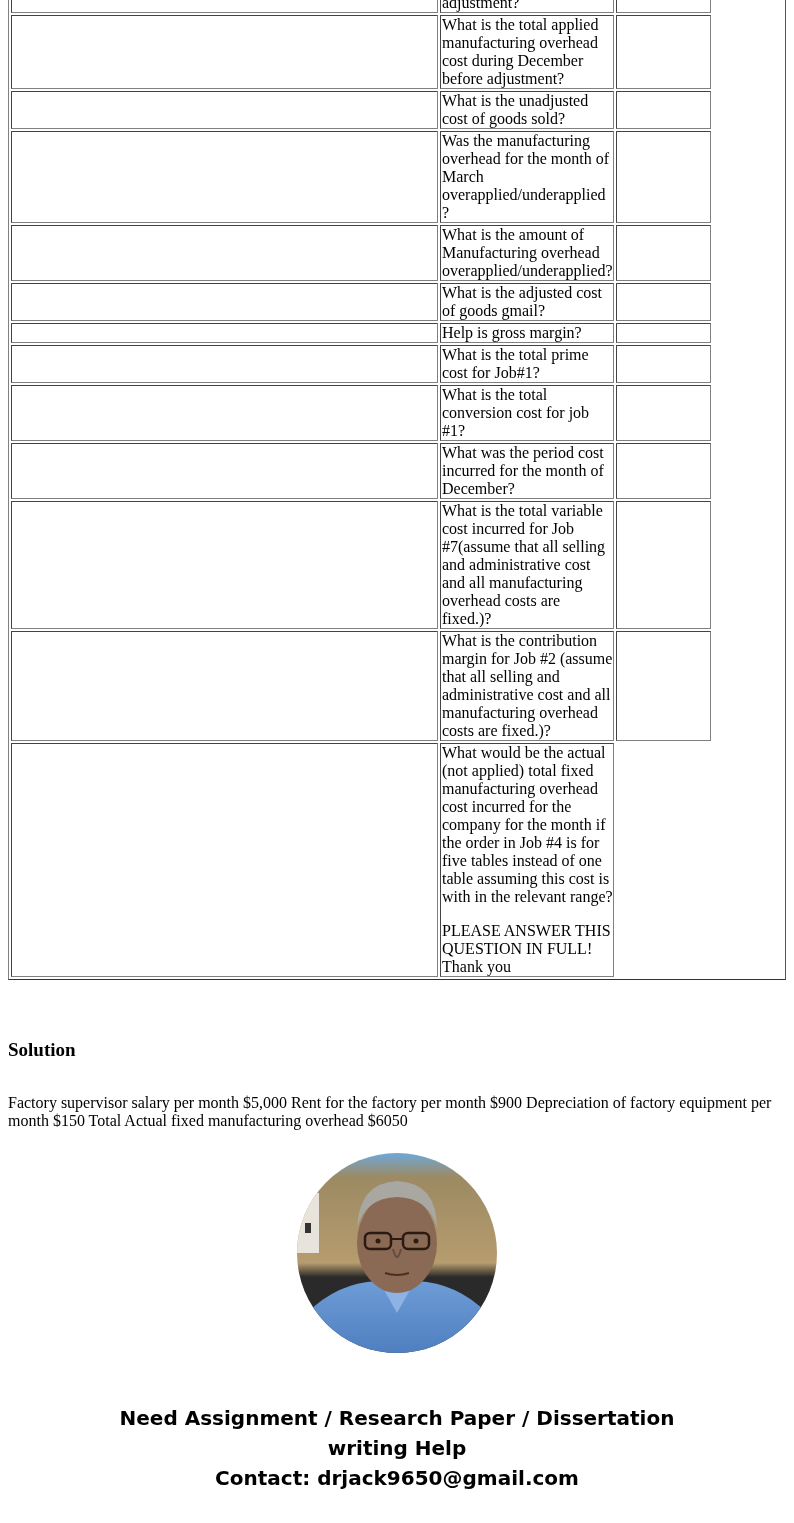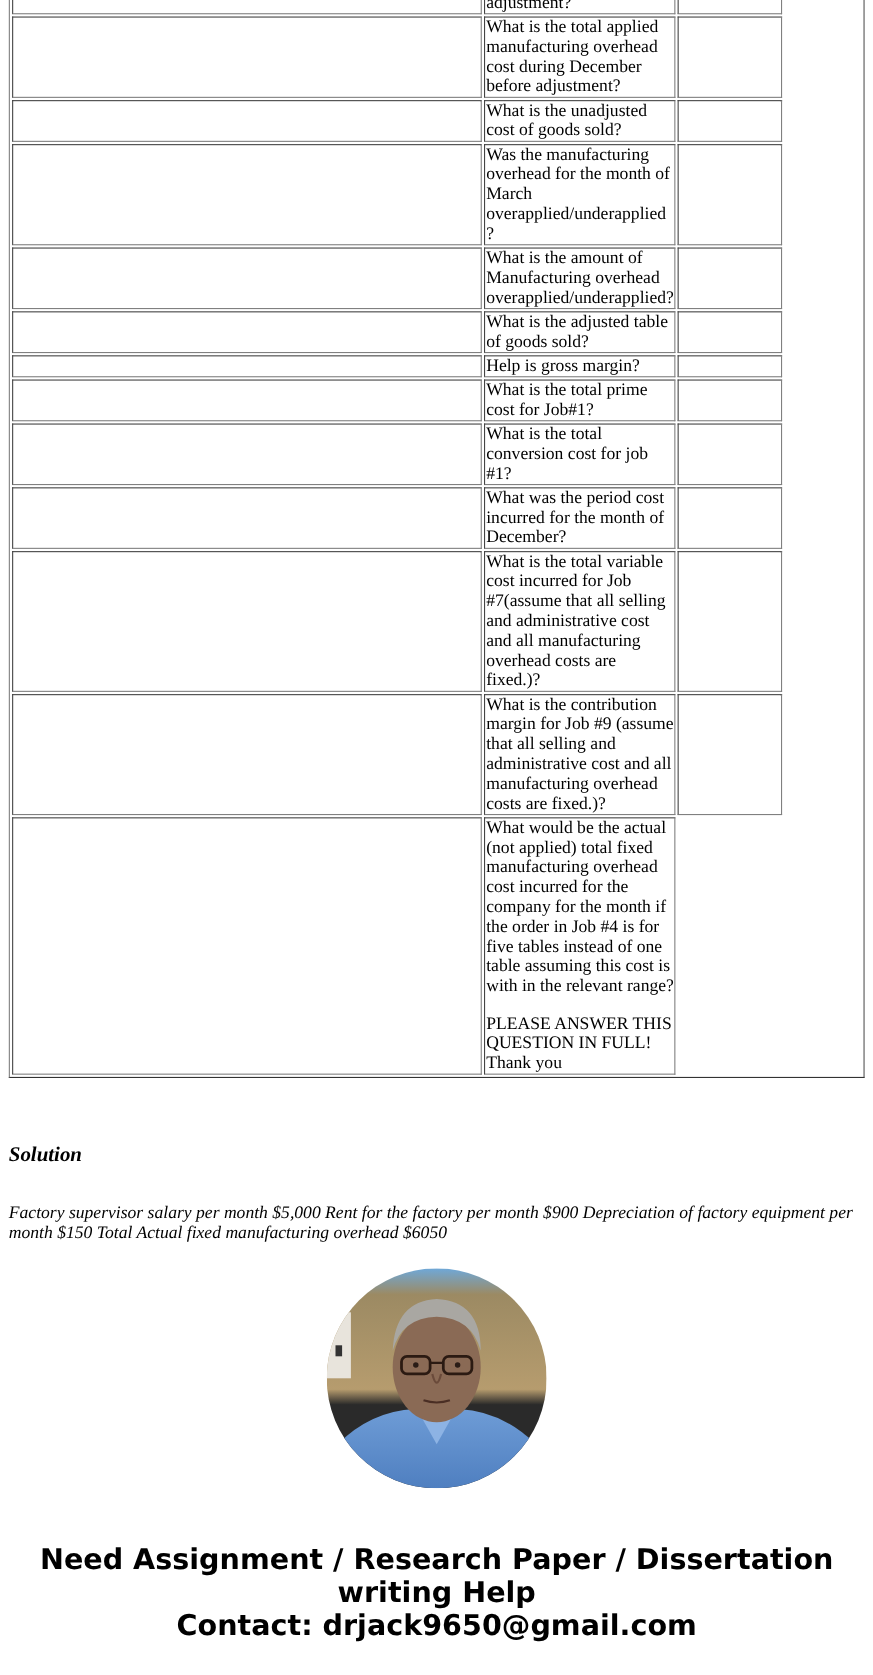--- a/index.html
+++ b/index.html
@@ -40,21 +40,20 @@
     td.c2 { width: 170px; }
     td.c3 { width: 92px; }
     td.c4 { border: none !important; width: auto; }
     td.empty-cell { border: none !important; }
     .gap { height: 16px; }
     .solution {
       position: absolute;
       left: 8px;
       top: 1038px;
       width: 778px;
-      font-style: italic;
     }
     .solution h3 {
       margin: 0;
       font-size: 19px;
       font-weight: bold;
       line-height: 24px;
     }
     .solution p {
       margin: 32px 0 0 0;
       font-size: 16px;
@@ -70,21 +69,21 @@
       overflow: hidden;
     }
     .promo {
       position: absolute;
       left: 0;
       top: 1403px;
       width: 794px;
       text-align: center;
       font-family: "DejaVu Sans", sans-serif;
       font-weight: bold;
-      font-size: 26px;
+      font-size: 20px;
       line-height: 30px;
       color: #000;
     }
   </style>
 </head>
 <body>
 
 <div class="table-wrap">
   <table class="qtable">
     <tbody>
@@ -113,21 +112,21 @@
         <td class="c4"></td>
       </tr>
       <tr>
         <td class="c1"></td>
         <td class="c2">What is the amount of Manufacturing overhead overapplied/underapplied?</td>
         <td class="c3"></td>
         <td class="c4"></td>
       </tr>
       <tr>
         <td class="c1"></td>
-        <td class="c2">What is the adjusted table of goods sold?</td>
+        <td class="c2">What is the adjusted cost of goods gmail?</td>
         <td class="c3"></td>
         <td class="c4"></td>
       </tr>
       <tr>
         <td class="c1"></td>
         <td class="c2">Help is gross margin?</td>
         <td class="c3"></td>
         <td class="c4"></td>
       </tr>
       <tr>
@@ -149,21 +148,21 @@
         <td class="c4"></td>
       </tr>
       <tr>
         <td class="c1"></td>
         <td class="c2">What is the total variable cost incurred for Job #7(assume that all selling and administrative cost and all manufacturing overhead costs are fixed.)?</td>
         <td class="c3"></td>
         <td class="c4"></td>
       </tr>
       <tr>
         <td class="c1"></td>
-        <td class="c2">What is the contribution margin for Job #9 (assume that all selling and administrative cost and all manufacturing overhead costs are fixed.)?</td>
+        <td class="c2">What is the contribution margin for Job #2 (assume that all selling and administrative cost and all manufacturing overhead costs are fixed.)?</td>
         <td class="c3"></td>
         <td class="c4"></td>
       </tr>
       <tr>
         <td class="c1"></td>
         <td class="c2">
           <div>What would be the actual (not applied) total fixed manufacturing overhead cost incurred for the company for the month if the order in Job #4 is for five tables instead of one table assuming this cost is with in the relevant range?</div>
           <div class="gap"></div>
           <div>PLEASE ANSWER THIS QUESTION IN FULL!</div>
           <div>Thank you</div>

